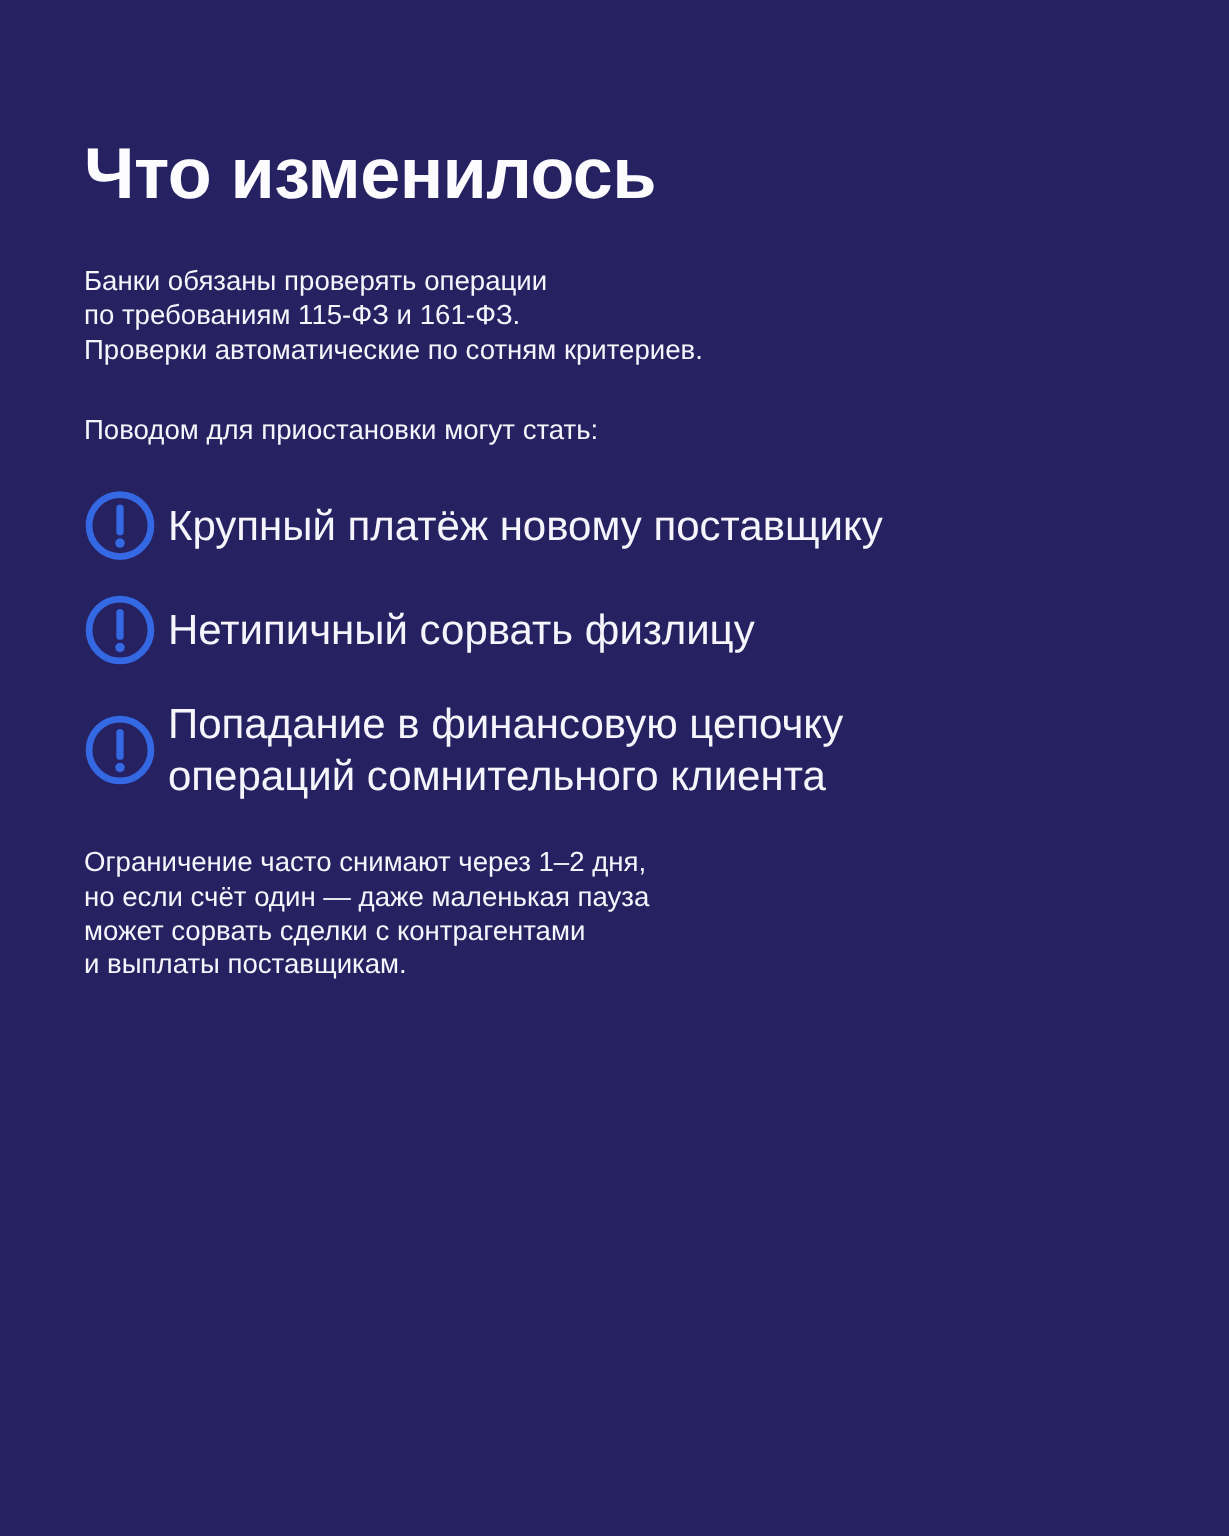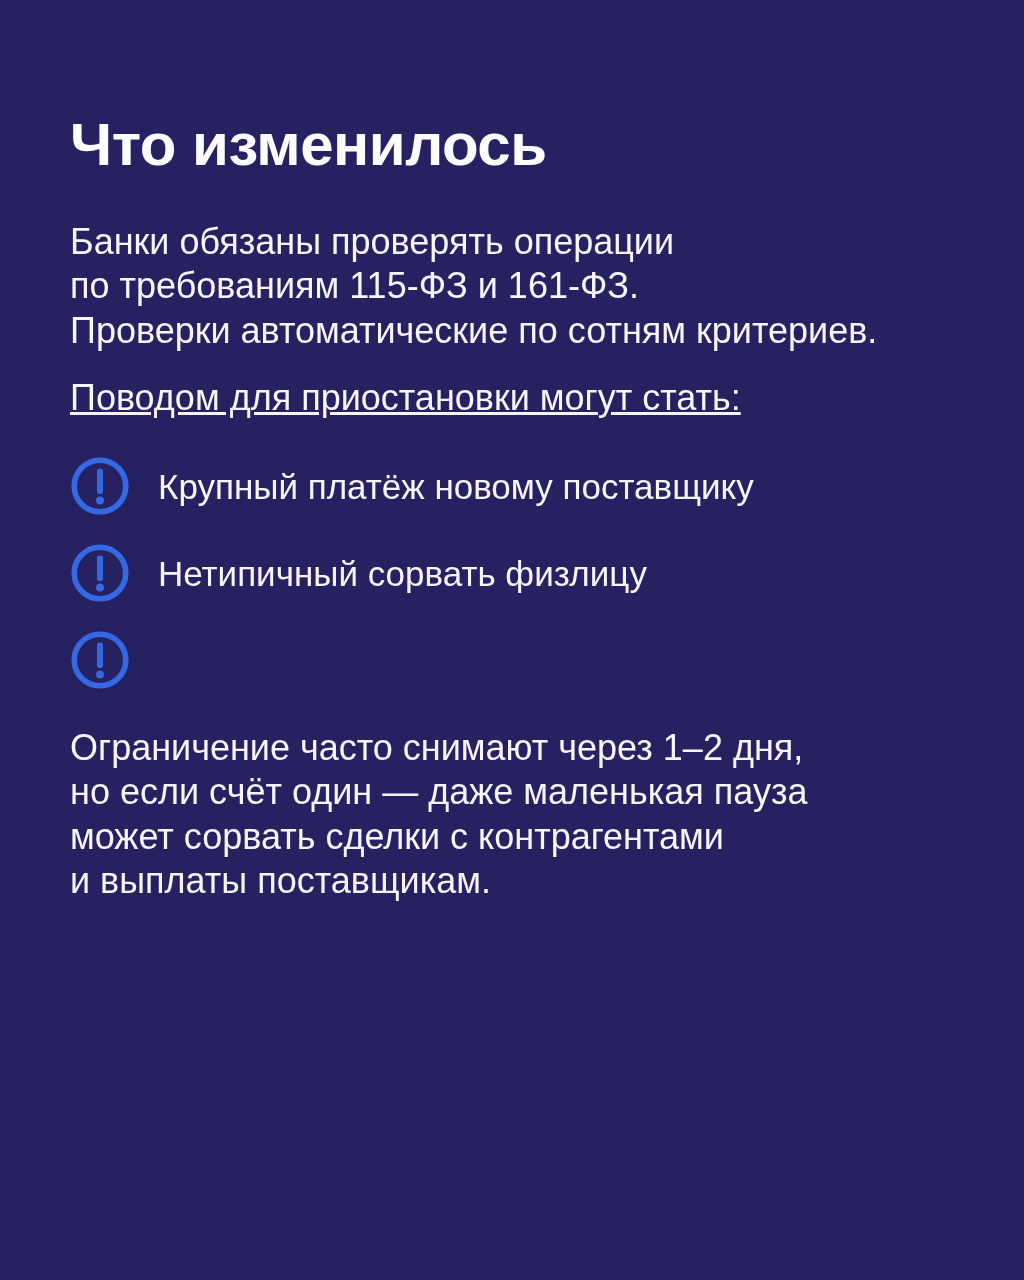--- a/index.html
+++ b/index.html
@@ -20,42 +20,42 @@
   .page-title {
     margin: 0;
     font-size: 60px;
     line-height: 1.1;
     font-weight: 700;
     letter-spacing: -0.5px;
     color: #FCFCFF;
   }
   .body-text {
     margin: 0;
-    font-size: 36px;
+    font-size: 23px;
     line-height: 1.23;
     font-weight: 400;
     white-space: pre-line;
     color: #F5F5FB;
   }
   .intro-paragraph   { margin-top: 42px; }
-  .lead-in-paragraph { margin-top: 23px; text-decoration: underline; }
+  .lead-in-paragraph { margin-top: 39px; }
   .outro-paragraph   { margin-top: 36px; }
 
   .reasons-list {
     list-style: none;
     margin: 36px 0 0 0;
     padding: 0;
     display: flex;
     flex-direction: column;
     gap: 27px;
   }
   .reason-row {
     display: flex;
     align-items: center;
-    gap: 28px;
+    gap: 10px;
   }
   .reason-icon {
     flex: 0 0 auto;
     width: 60px;
     height: 60px;
     display: inline-flex;
     align-items: center;
     justify-content: center;
   }
   .reason-icon svg {
@@ -109,20 +109,22 @@
     </li>
 
     <li class="reason-row">
       <span class="reason-icon" style="color: rgb(53, 104, 227);">
         <svg viewBox="0 0 64 64" fill="none">
           <circle cx="32" cy="32" r="27.5" stroke="currentColor" stroke-width="6"></circle>
           <line x1="32" y1="16.5" x2="32" y2="37.5" stroke="currentColor" stroke-width="6.5" stroke-linecap="round"></line>
           <circle cx="32" cy="47.5" r="4.2" fill="currentColor"></circle>
         </svg>
       </span>
+      <span class="reason-text">Попадание в финансовую цепочку
+операций сомнительного клиента</span>
     </li>
 
   </ul>
 
   <p class="body-text outro-paragraph">Ограничение часто снимают через 1–2 дня,
 но если счёт один — даже маленькая пауза
 может сорвать сделки с контрагентами
 и выплаты поставщикам.</p>
 
 </div>

